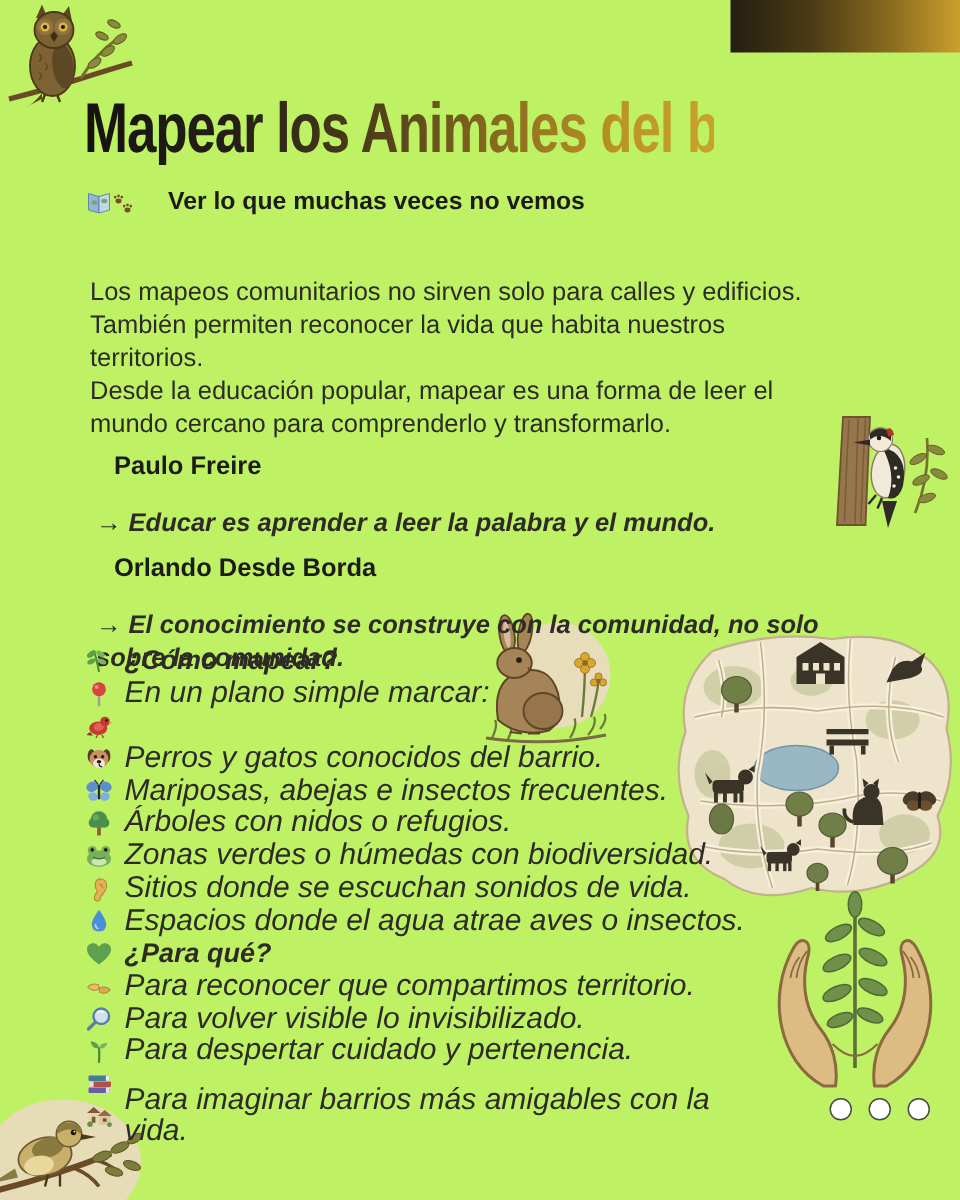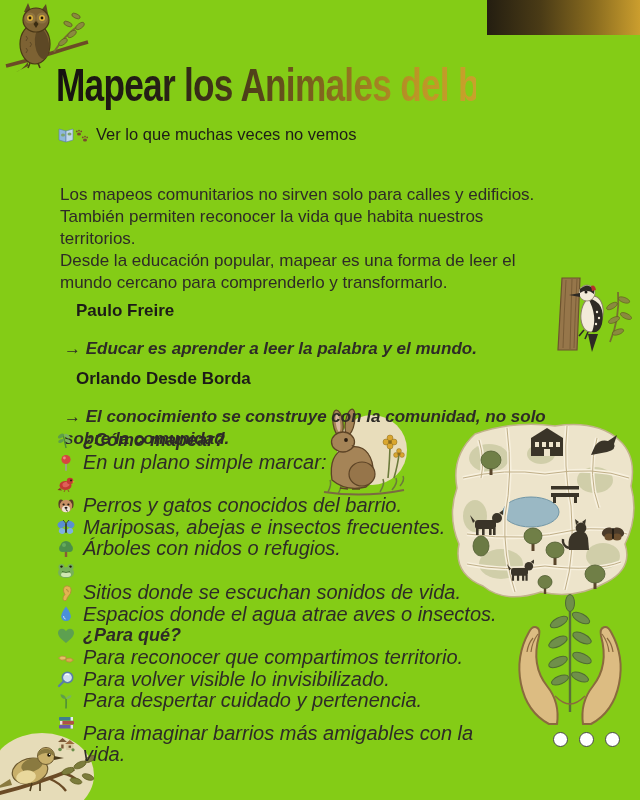--- a/index.html
+++ b/index.html
@@ -1,32 +1,32 @@
 <!DOCTYPE html>
 <html><head>
 <meta charset="utf-8">
 <style>
   html,body{margin:0;padding:0;background:#ffffff;}
   .page{
-    position:relative;width:640px;height:800px;background:#84cc16;overflow:hidden;
+    position:relative;width:640px;height:800px;background:#bef264;overflow:hidden;
     font-family:"Liberation Sans","DejaVu Sans",sans-serif;color:#2e2b27;
   }
   .illu{position:absolute;z-index:1;}
   .txt{position:absolute;z-index:2;}
 
   .banner{position:absolute;left:487px;top:0;width:153px;height:35px;z-index:1;
     background:linear-gradient(90deg,#241e11 0%,#4a3b16 35%,#8a6c1f 70%,#cb9e2e 100%);}
 
   .title{left:56px;top:60px;width:560px;margin:0;font-weight:700;font-size:47px;line-height:50px;
     letter-spacing:-1px;white-space:nowrap;transform:scaleX(.75);transform-origin:left center;
     background:linear-gradient(90deg,#151210 0%,#262016 25%,#53431a 48%,#8f701f 68%,#bd9526 86%,#c9a22b 100%);
     -webkit-background-clip:text;background-clip:text;color:transparent;}
 
-  .subtitle{left:58px;top:125px;display:flex;align-items:center;gap:8px;
-    font-weight:400;font-size:16.5px;color:#1d1b18;}
+  .subtitle{left:58px;top:125px;display:flex;align-items:center;gap:24px;
+    font-weight:700;font-size:16.5px;color:#1d1b18;}
 
   .intro{left:60px;top:184px;width:545px;font-size:17px;line-height:22px;}
   .intro p{margin:0;white-space:pre-line;}
 
   .quote-block{width:530px;}
   .quote-author{margin:16px;font-size:17px;font-weight:700;color:#1d1b18;line-height:22px;}
   .quote-text{margin:0;font-size:17px;font-style:italic;line-height:22px;white-space:pre-line;padding-left:4px;font-weight:bold;}
 
   .lists{left:57px;top:430px;width:440px;}
   .lrow{display:flex;align-items:center;gap:8px;height:21.7px;font-size:20px;font-style:italic;line-height:21.7px;}
@@ -368,20 +368,21 @@
         <svg width="18" height="18" viewBox="0 0 18 18">
             <circle cx="4.5" cy="5" r="3" fill="#77b05a"></circle>
             <circle cx="13.5" cy="5" r="3" fill="#77b05a"></circle>
             <circle cx="4.5" cy="4.6" r="1.2" fill="#241a12"></circle>
             <circle cx="13.5" cy="4.6" r="1.2" fill="#241a12"></circle>
             <ellipse cx="9" cy="10.5" rx="8" ry="5.5" fill="#77b05a"></ellipse>
             <ellipse cx="9" cy="12.5" rx="5" ry="2.6" fill="#cfe6b2"></ellipse>
             <path d="M5 9.5 q4 2 8 0" stroke="#3f6b2e" stroke-width=".9" fill="none"></path>
           </svg>
       </span>
+      <span>Zonas verdes o húmedas con biodiversidad.</span>
     </div>
 
     <div class="lrow">
       <span class="ic">
         <svg width="18" height="18" viewBox="0 0 18 18">
             <path d="M6.5 5.5 Q7 1.5 10.5 2 Q14.5 2.6 14 7 Q13.6 10 11.5 12 Q10 13.5 9.8 15.2 Q9.5 17 7.5 16.6 Q5.6 16.2 6 14 Q6.3 12 8 10.5 Q6.2 8 6.5 5.5 Z" fill="#e3b352" stroke="#b5893a" stroke-width=".8"></path>
             <path d="M9 5.5 Q11.5 5.5 11.3 8.2" stroke="#b5893a" stroke-width="1" fill="none"></path>
           </svg>
       </span>
       <span>Sitios donde se escuchan sonidos de vida.</span>

